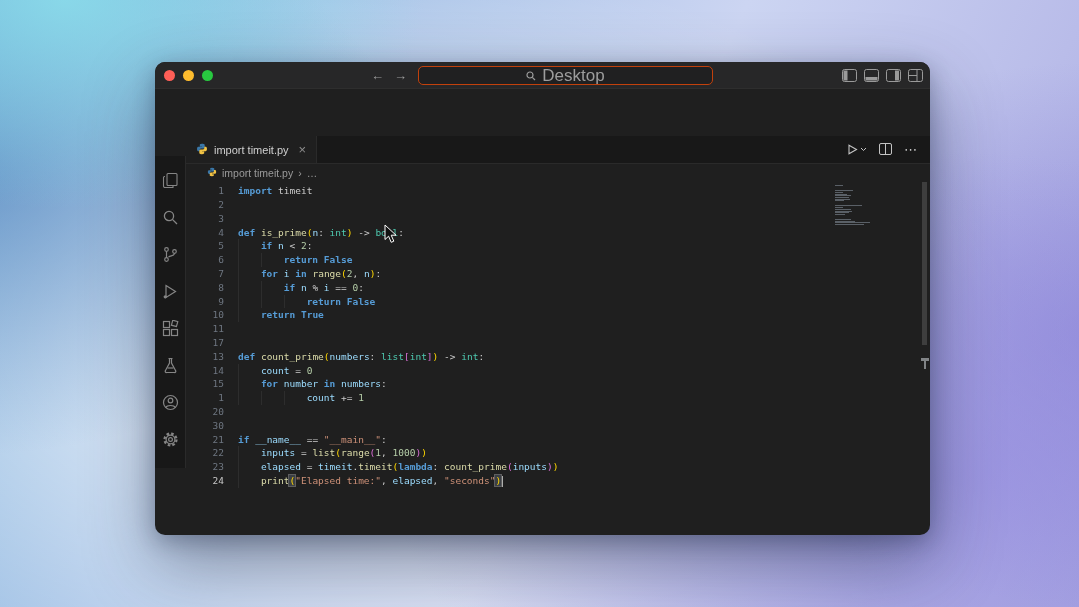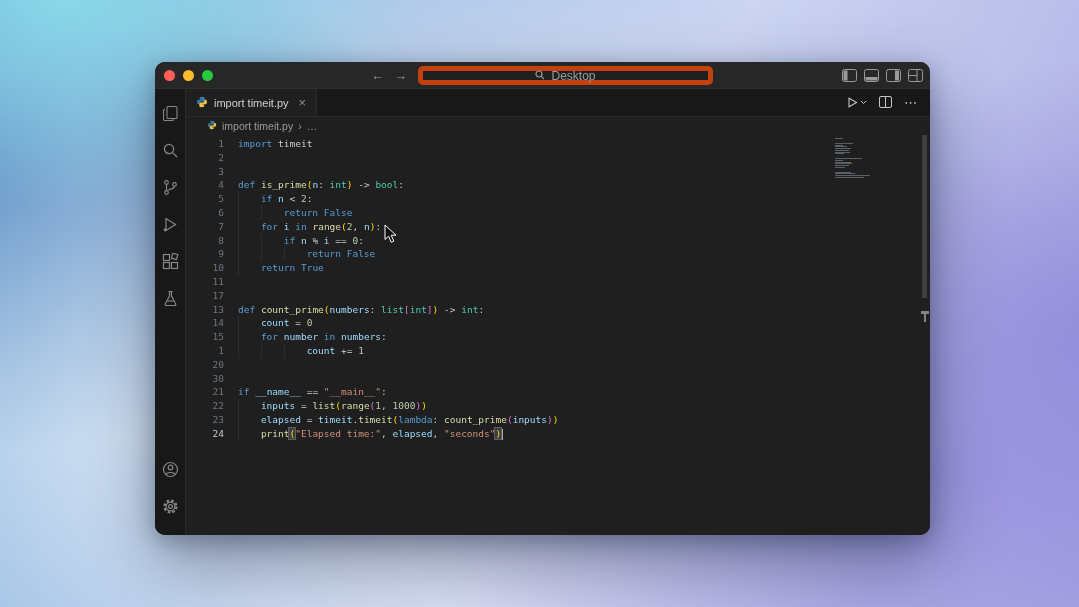--- a/index.html
+++ b/index.html
@@ -23,27 +23,27 @@
     border-radius:10px; overflow:hidden; background:#1f1f1f;
     box-shadow:0 28px 70px rgba(20,30,60,0.45), 0 6px 22px rgba(20,30,60,0.30);
     display:flex; flex-direction:column;
   }
 
   
   .titlebar { position:relative; height:27px; flex:0 0 27px; background:#272728; border-bottom:1px solid #2e2e2e; display:flex; align-items:center; }
   .traffic { display:flex; gap:8px; margin-left:9px; }
   .tl { width:11px; height:11px; border-radius:50%; }
   .nav-arrows { position:absolute; left:216px; top:0; height:100%; display:flex; align-items:center; gap:10px; color:#9d9d9d; font-size:13px; }
-  .searchpill { position:absolute; left:263px; top:4px; width:295px; height:19px; background:#202021; border:5px solid #c2410c; border-radius:5px;
-    display:flex; align-items:center; justify-content:center; gap:6px; color:#9d9d9d; font-size:12px; }
+  .searchpill { position:absolute; left:263px; top:4px; width:295px; height:19px; background:#202021; border:1px solid #c2410c; border-radius:5px;
+    display:flex; align-items:center; justify-content:center; gap:6px; color:#9d9d9d; font-size:17px; }
   .tb-icons { position:absolute; right:7px; top:0; height:100%; display:flex; align-items:center; gap:7px; }
   .tb-icons svg { display:block; }
 
   
-  .bodyrow { flex:1; display:flex; min-height:0; }
+  .bodyrow { flex:1; display:flex; min-height:0;align-items:center; }
 
   
   .activitybar { width:31px; flex:0 0 31px; background:#181818; border-right:1px solid #2a2a2a; display:flex; flex-direction:column; align-items:center; padding:6px 0 10px 0; }
   .ab-btn { width:31px; height:37px; display:flex; align-items:center; justify-content:center; color:#868686; }
   .ab-spacer { flex:1; }
   .ab-btn svg { display:block; }
 
   
   .edcol { flex:1; display:flex; flex-direction:column; min-width:0; }
 
@@ -56,21 +56,21 @@
 
   .breadcrumb { height:18px; flex:0 0 18px; background:#1f1f1f; display:flex; align-items:center; gap:5px; padding-left:21px; color:#9a9a9a; font-size:10.5px; }
 
   
   .editor { position:relative; flex:1; background:#1f1f1f; overflow:hidden; padding-top:2px; }
   .line { height:13.8px; white-space:pre; font:9.5px/13.8px "DejaVu Sans Mono", monospace; }
   .ln { display:inline-block; width:38px; text-align:right; padding-right:0; color:#6e7681; }
   .ln-active { color:#c6c6c6; }
   .codeline { white-space:pre; margin-left:14px; }
   .ind { display:inline-block; width:4ch; height:13.8px; vertical-align:top; box-shadow:inset 1px 0 0 #2d2d2d; }
-  .tk-k { color:#569cd6; } .tk-f { color:#dcdcaa; } .tk-t { color:#4ec9b0; }
+  .tk-k { color:#569cd6;font-weight:bold; } .tk-f { color:#dcdcaa; } .tk-t { color:#4ec9b0; }
   .tk-s { color:#ce9178; } .tk-n { color:#b5cea8; } .tk-v { color:#9cdcfe; }
   .tk-p { color:#cccccc; } .tk-g { color:#ffd700; } .tk-m { color:#da70d6; }
   .tk-gb { color:#ffd700; background:#3b3f45; box-shadow:0 0 0 1px #5f5f5f; }
   .cursor { display:inline-block; width:1px; height:11px; background:#aeafad; vertical-align:middle; margin-left:1px; }
 
   .minimap { position:absolute; top:3px; right:48px; width:47px; }
   .mm-bar { height:1px; margin-bottom:0.7px; background:#8b95a3; opacity:0.55; }
 
   .scrollbar { position:absolute; top:0; right:3px; width:5px; height:163px; background:rgba(255,255,255,0.14); }
   .overview-marker { position:absolute; right:1px; top:176px; width:8px; height:3px; background:rgba(210,215,220,0.55); }

